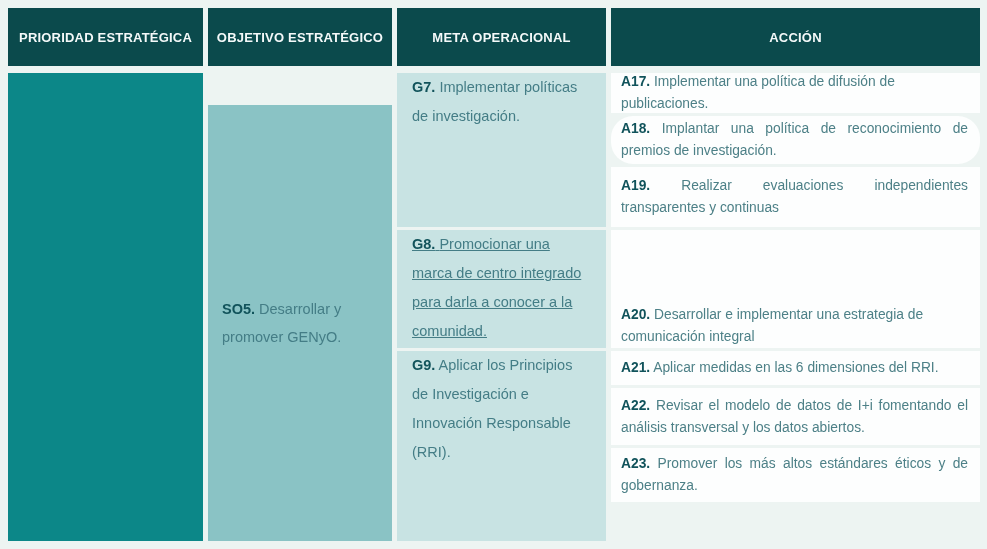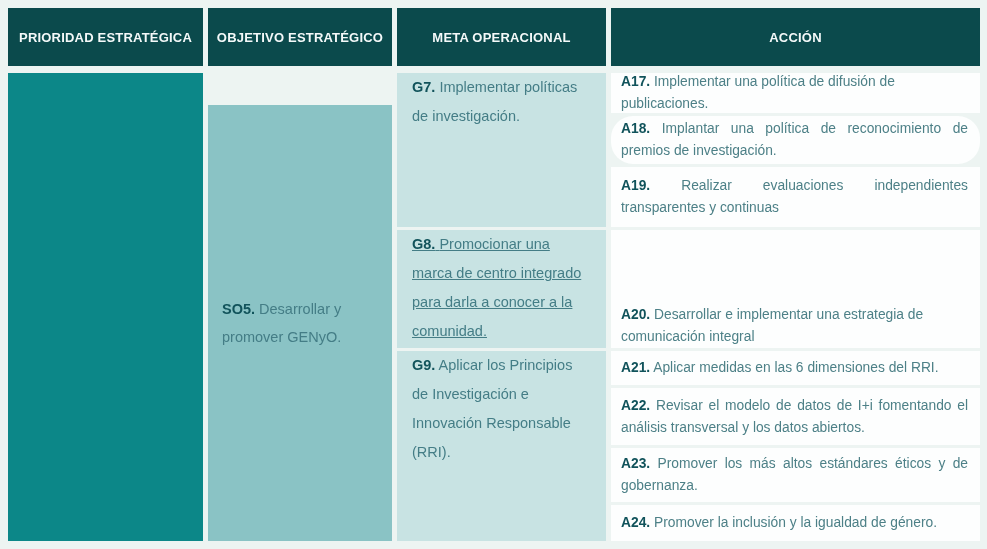--- a/index.html
+++ b/index.html
@@ -134,18 +134,15 @@
       </div>
       <div class="action-cell" style="grid-row: 5;">
         <div class="txt-block"><span class="code">A21.</span> <span>Aplicar medidas en las 6 dimensiones del RRI.</span></div>
       </div>
       <div class="action-cell" style="grid-row: 6;">
         <div class="txt-block just"><span class="code">A22.</span> <span>Revisar el modelo de datos de I+i fomentando el análisis transversal y los datos abiertos.</span></div>
       </div>
       <div class="action-cell" style="grid-row: 7;">
         <div class="txt-block just"><span class="code">A23.</span> <span>Promover los más altos estándares éticos y de gobernanza.</span></div>
       </div>
-      <div class="action-cell" style="grid-row: 8;">
-        <div class="txt-block"><span class="code">A24.</span> <span>Promover la inclusión y la igualdad de género.</span></div>
-      </div>
     </div>
 
 </div>
 
 </body></html>

